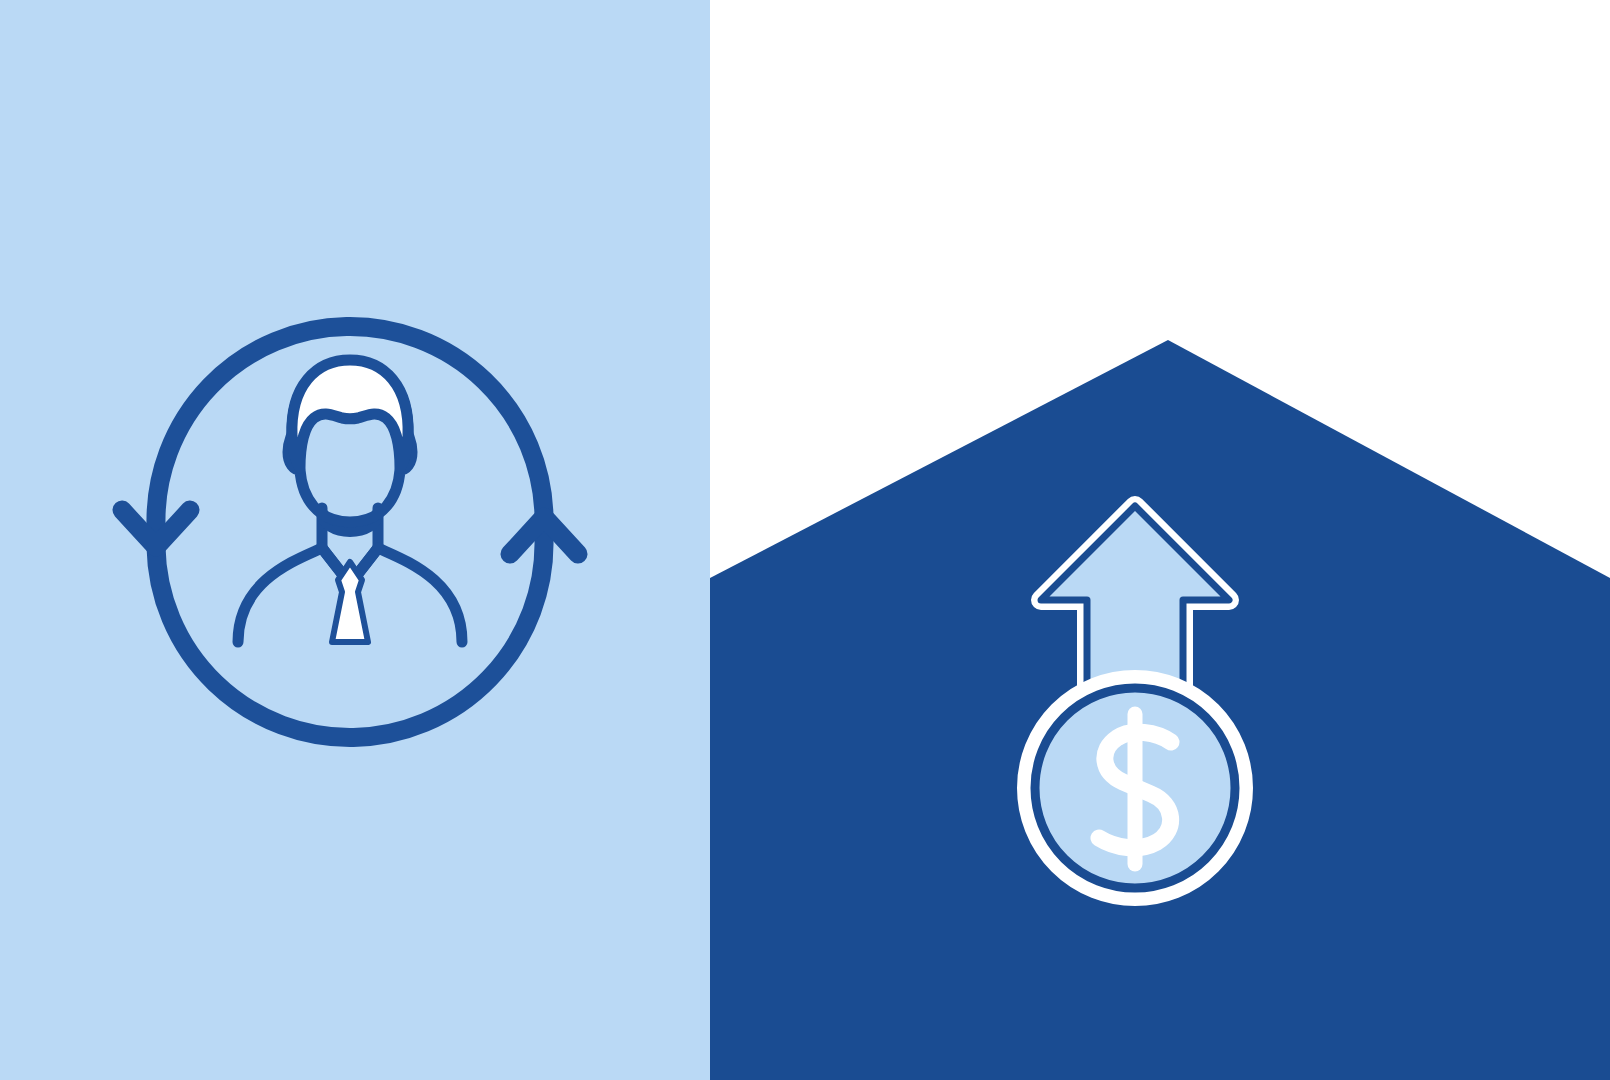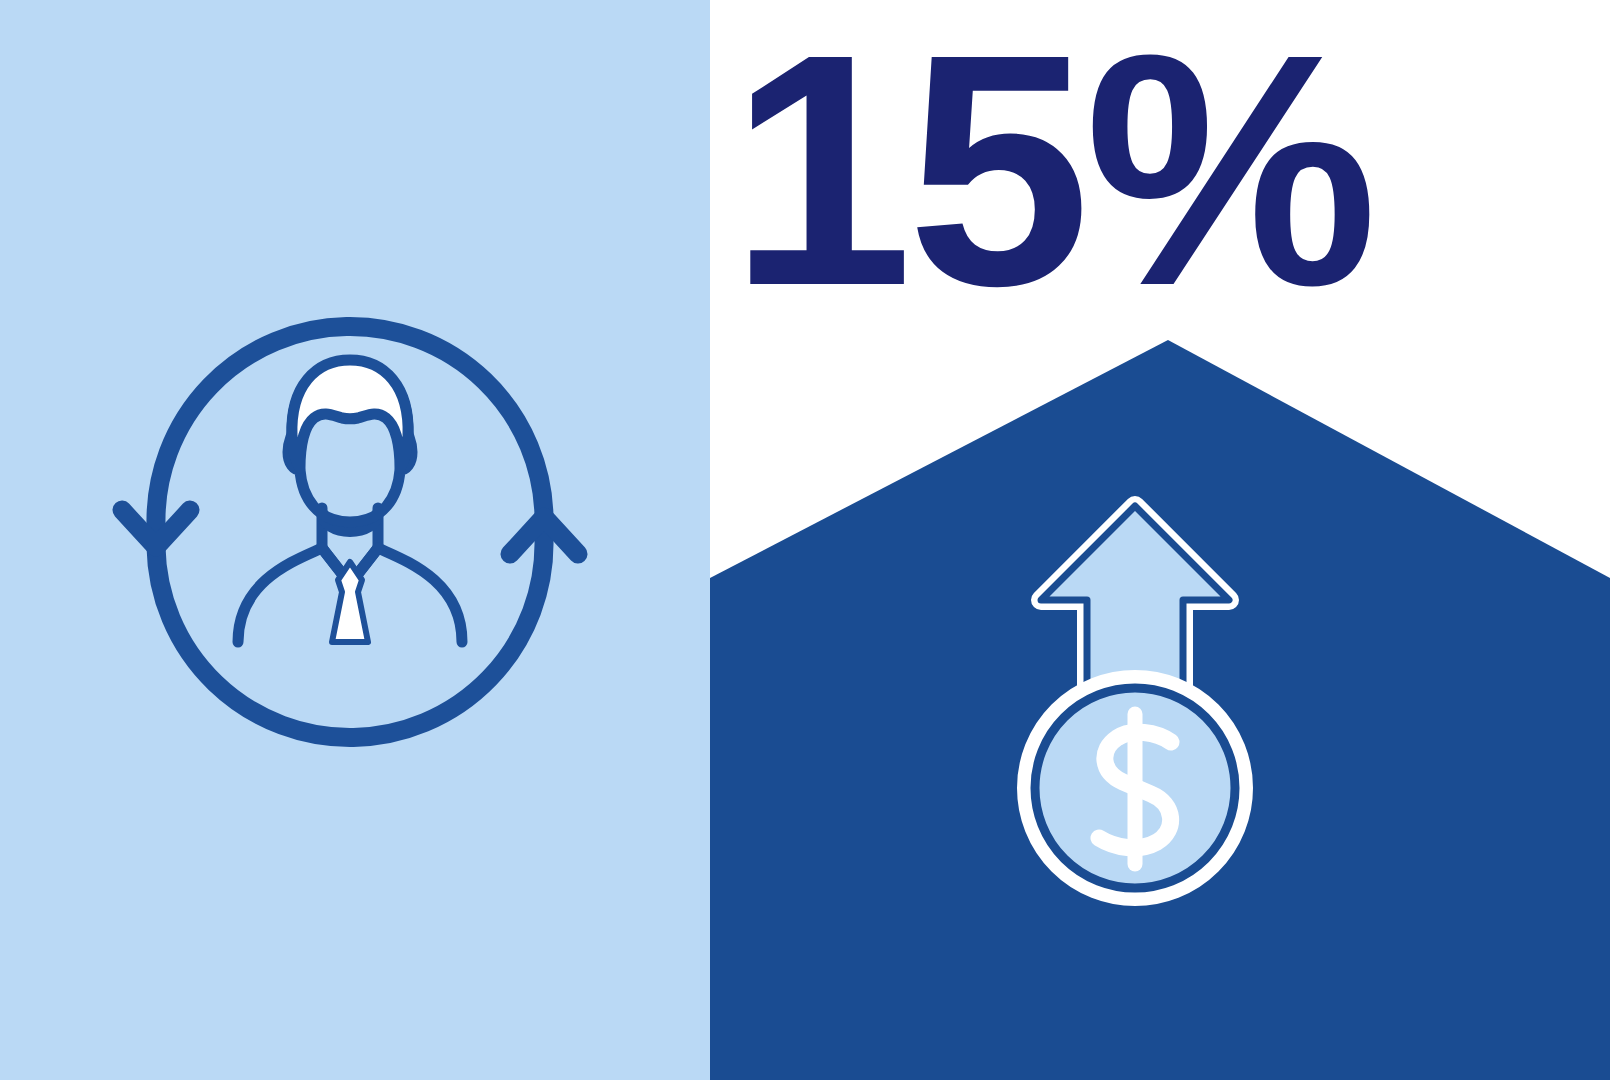--- a/index.html
+++ b/index.html
@@ -133,21 +133,20 @@
                  C 290 134 286 114 276 106
                  C 266 98 256 104 248 106
                  C 243 107 237 107 232 106
                  C 224 104 214 98 204 106
                  C 194 114 190 134 190 156
                  C 186 150 183 136 182 124 Z" fill="#ffffff" stroke="#1d5099" stroke-width="11" stroke-linejoin="round"></path>
       </g>
     </svg>
   </div>
 
-  <div class="stat-number" style="color: rgb(27, 35, 113);">15%</div>
 
   <div class="money-icon-wrap">
     <svg viewBox="0 0 260 420" width="260" height="420" aria-hidden="true">
 
       <path d="M 130 18 L 224 112 L 178 112 L 178 250 L 82 250 L 82 112 L 36 112 Z" fill="#bad9f5" stroke="#ffffff" stroke-width="20" stroke-linejoin="round"></path>
       <path d="M 130 18 L 224 112 L 178 112 L 178 250 L 82 250 L 82 112 L 36 112 Z" fill="#bad9f5" stroke="#1a4c92" stroke-width="7" stroke-linejoin="round"></path>
 
       <circle cx="130" cy="300" r="108" fill="#bad9f5" stroke="#ffffff" stroke-width="20"></circle>
       <circle cx="130" cy="300" r="100" fill="#bad9f5" stroke="#1a4c92" stroke-width="9"></circle>
 

